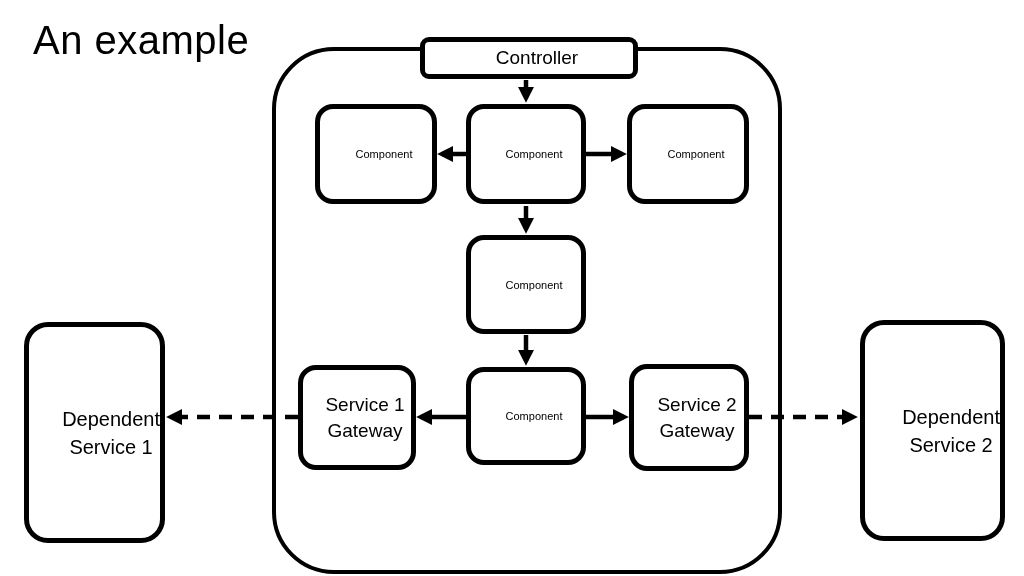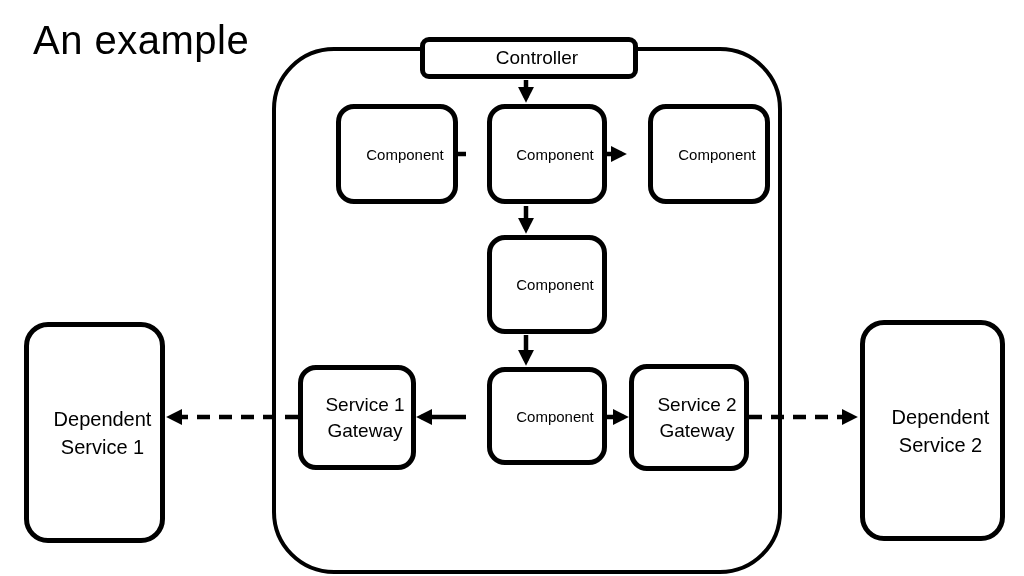--- a/index.html
+++ b/index.html
@@ -58,36 +58,37 @@
     text-align: center;
     z-index: 2;
     white-space: pre-line;
     padding-left: 16px;
   }
   .controller {
     left: 420px; top: 37px; width: 218px; height: 42px;
     border-radius: 9px;
     font-size: 19px;
   }
-  .component { font-size: 15px; margin-left: 21px; }
+  .component { font-size: 11px; }
   .comp-top-left   { left: 315px; top: 104px; width: 122px; height: 100px; }
   .comp-top-center { left: 466px; top: 104px; width: 120px; height: 100px; }
   .comp-top-right  { left: 627px; top: 104px; width: 122px; height: 100px; }
   .comp-middle     { left: 466px; top: 235px; width: 120px; height:  99px; }
   .comp-bottom     { left: 466px; top: 367px; width: 120px; height:  98px; }
   .gateway {
     font-size: 19px;
     line-height: 1.35;
   }
   .svc1-gateway { left: 298px; top: 365px; width: 118px; height: 105px; }
   .svc2-gateway { left: 629px; top: 364px; width: 120px; height: 107px; }
   .dependent {
     font-size: 20px;
     line-height: 1.4;
     border-radius: 24px;
+    justify-content: flex-end;
   }
   .dep-svc1 { left: 24px;  top: 322px; width: 141px; height: 221px; }
   .dep-svc2 { left: 860px; top: 320px; width: 145px; height: 221px; }
   .edge { stroke: var(--stroke, #000000); stroke-width: 4.5; fill: none; }
   .edge.dashed { stroke-dasharray: 13 9; }
 </style>
 </head>
 <body>
 
 <div class="stage">

